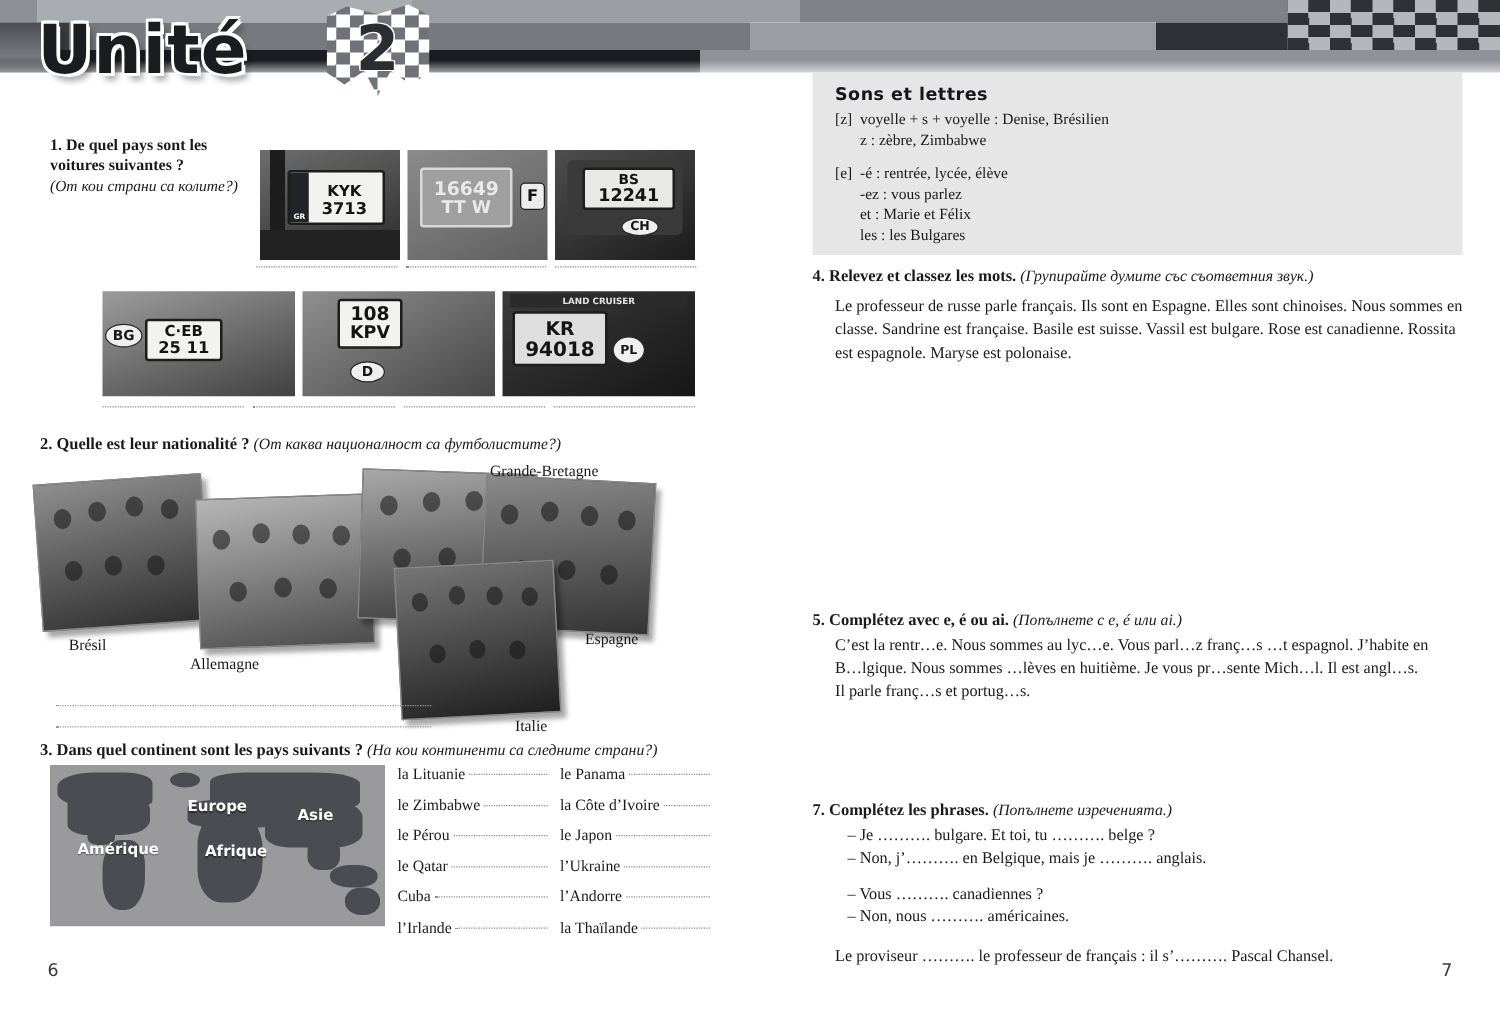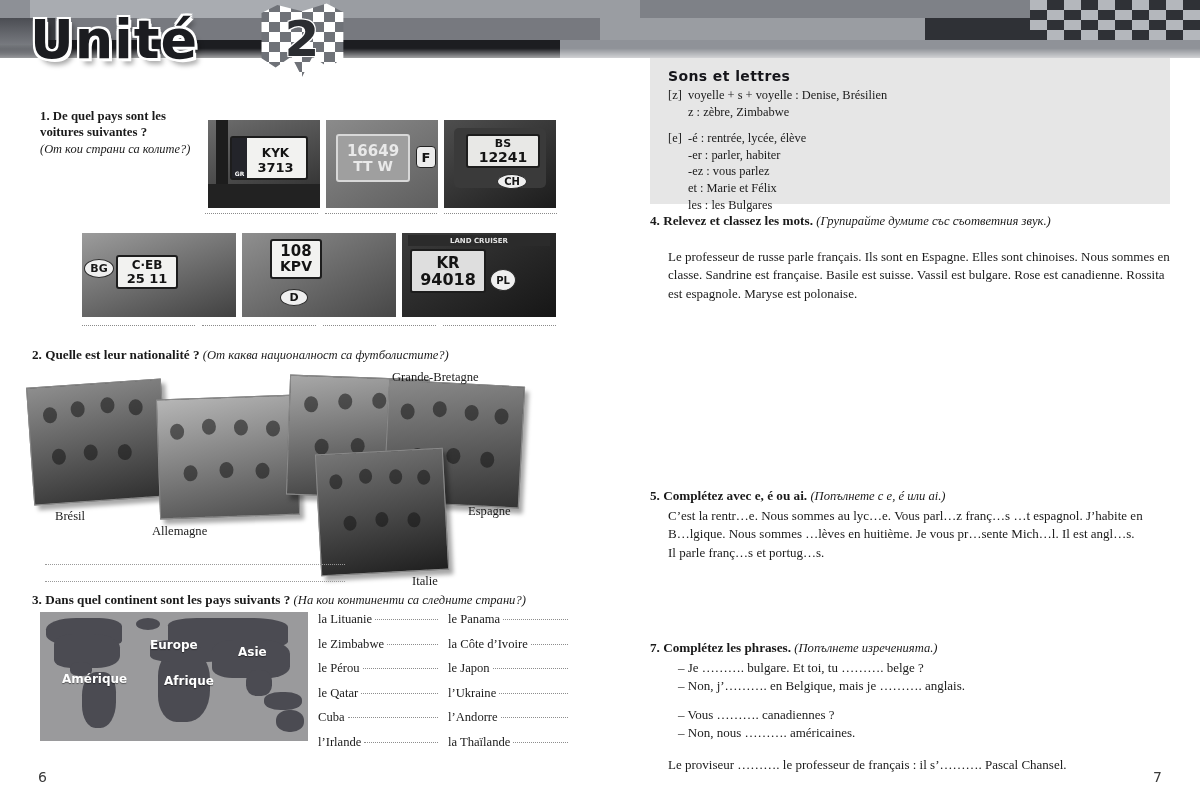--- a/index.html
+++ b/index.html
@@ -135,21 +135,21 @@
   .sons-box { position:absolute; left:50px; top:58px; width:520px; height:146px;
               background:#e6e6e6; padding:10px 16px 8px 18px; }
   .sons-title { font-family:"DejaVu Sans", sans-serif; font-weight:700; font-size:14px;
                 letter-spacing:.4px; margin-bottom:3px; color:#15151a; }
   .sons-line { font-size:12.4px; line-height:1.36; }
   .sons-line .ipa { display:inline-block; width:20px; }
   .sons-ind { padding-left:20px; font-size:12.4px; line-height:1.36; }
   .sons-gap { height:9px; }
 
   .q4 { position:absolute; left:50px; top:213px; width:530px; }
-  .q4 .para { margin-left:18px; margin-top:18px; }
+  .q4 .para { margin-left:18px; margin-top:6px; }
 
   .q5 { position:absolute; left:50px; top:488px; width:530px; }
   .q5 .para { margin-left:18px; margin-top:2px; }
   .q6 { position:absolute; left:50px; top:558px; width:530px; }
   .q6 .para { margin-left:18px; margin-top:2px; }
   .q6 .lines { margin-left:18px; margin-top:5px; width:495px; }
   .q6 .lines div { border-bottom:1.5px dotted #9a9a9a; height:17px; }
   .q7 { position:absolute; left:50px; top:640px; width:530px; }
   .q7 .dlg { margin-left:28px; margin-top:2px; }
   .q7 .blank { margin-top:10px; }
@@ -441,21 +441,20 @@
     <div class="sons-box">
       <div class="sons-title">Sons et lettres</div>
       <div class="sons-line">
         <span class="ipa">[z]</span><span>voyelle + s + voyelle : Denise, Brésilien</span>
       </div>
       <div class="sons-ind">z : zèbre, Zimbabwe</div>
       <div class="sons-gap"></div>
       <div class="sons-line">
         <span class="ipa">[e]</span><span>-é : rentrée, lycée, élève</span>
       </div>
-      <div class="sons-ind">-er : parler, habiter</div>
       <div class="sons-ind">-ez : vous parlez</div>
       <div class="sons-ind">et : Marie et Félix</div>
       <div class="sons-ind">les : les Bulgares</div>
     </div>
 
     <div class="q4">
       <div class="ex-head">
         <span>4.</span>
         <span>Relevez et classez les mots.</span>
         <span class="bg">(Групирайте думите със съответния звук.)</span>

